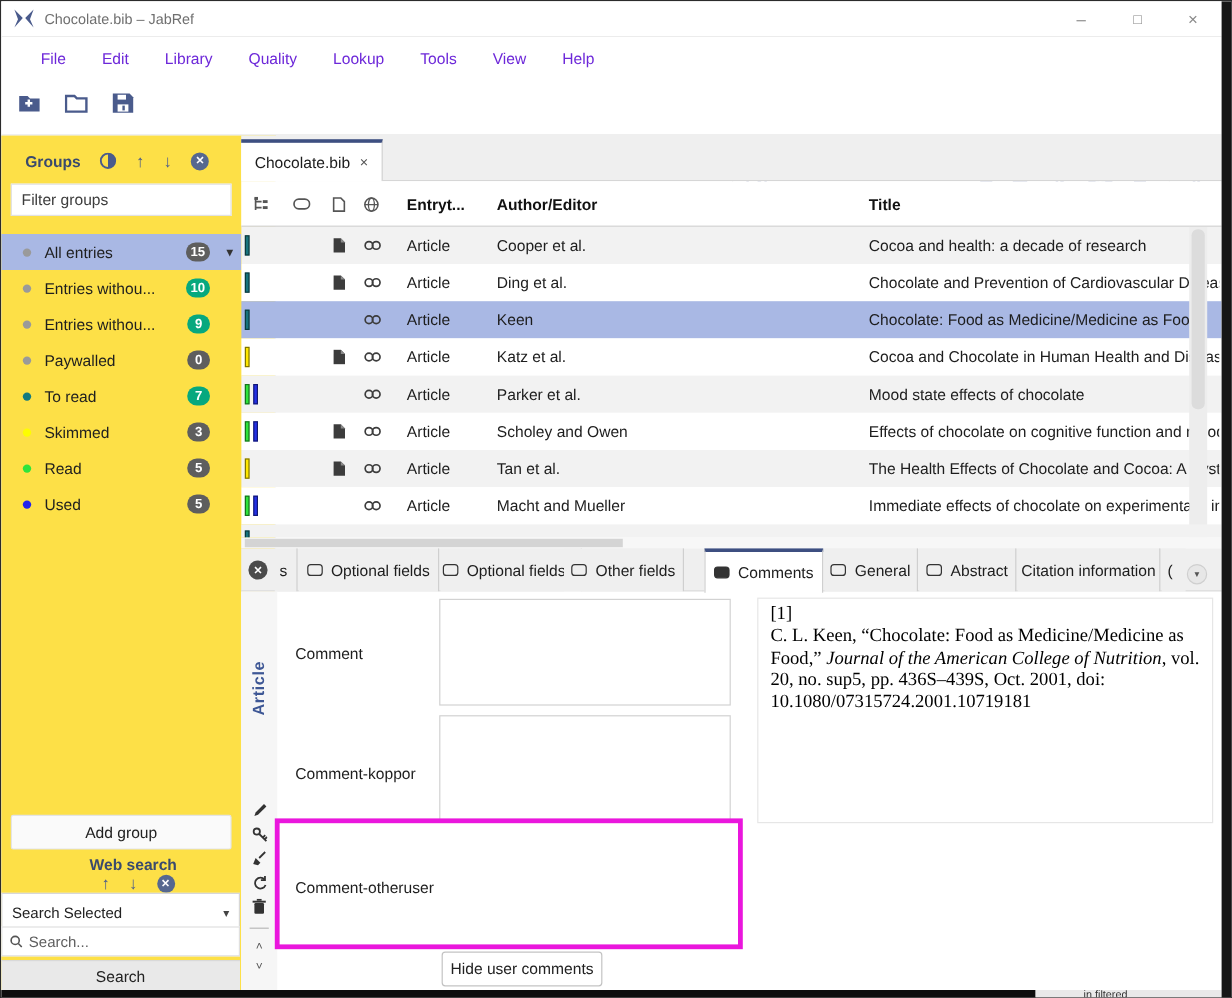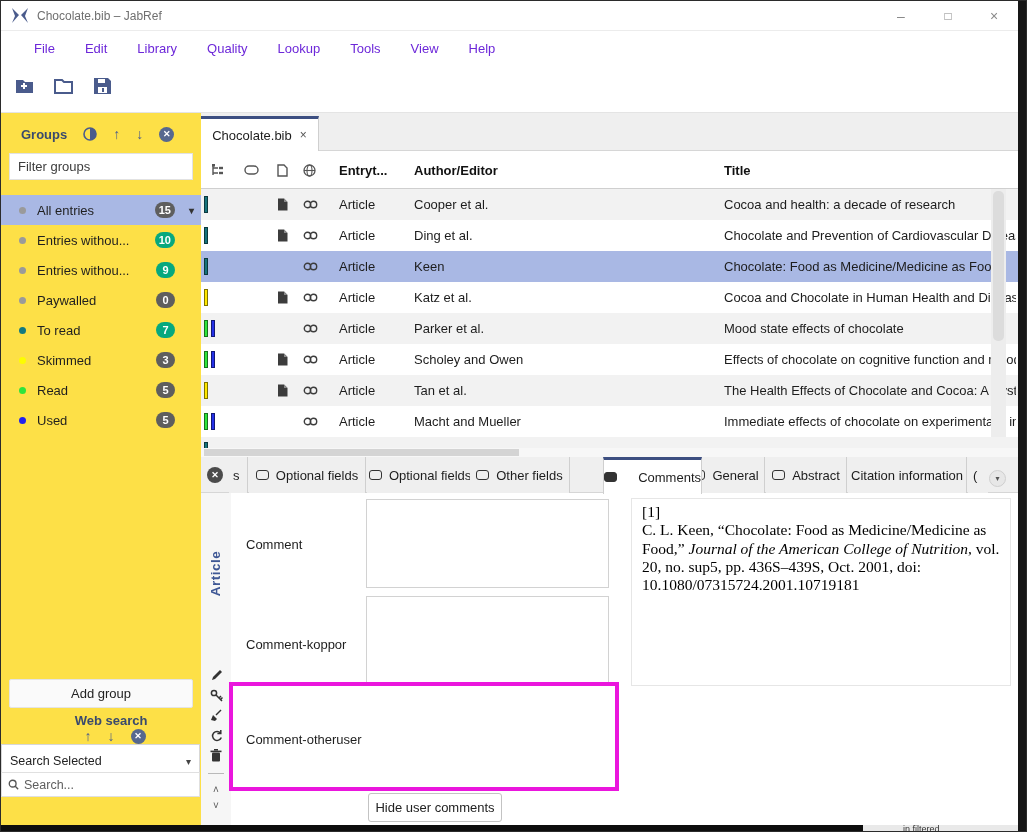--- a/index.html
+++ b/index.html
@@ -329,20 +329,21 @@
     </div>
     <div class="ws-searchbox">
       <span>
         <svg width="11" height="11" viewBox="0 0 13 13">
             <circle cx="5.5" cy="5.5" r="4" fill="none" stroke="#555" stroke-width="1.6"></circle>
             <line x1="8.6" y1="8.6" x2="12" y2="12" stroke="#555" stroke-width="1.6"></line>
           </svg>
       </span>
       <input placeholder="Search..." style="">
     </div>
+    <div class="ws-search-btn">Search</div>
   </div>
 
   <div class="maintabs">
     <div class="maintab">
       <span>Chocolate.bib</span>
       <span class="close-x">×</span>
     </div>
   </div>
 
   <div class="table-header">
@@ -553,21 +554,21 @@
       <span>Optional fields</span>
     </div>
     <div class="etab" style="left:166px; width:118px;">
       <span class="bubble"></span>
       <span>Optional fields 2</span>
     </div>
     <div class="etab" style="left:269px; width:100px;">
       <span class="bubble"></span>
       <span>Other fields</span>
     </div>
-    <div class="etab active" style="left:402px; width:99px;justify-content:space-between;">
+    <div class="etab active" style="left:386px; width:99px;">
       <span class="bubble filled"></span>
       <span>Comments</span>
     </div>
     <div class="etab" style="left:486px; width:78px;">
       <span class="bubble"></span>
       <span>General</span>
     </div>
     <div class="etab" style="left:565px; width:81px;">
       <span class="bubble"></span>
       <span>Abstract</span>

